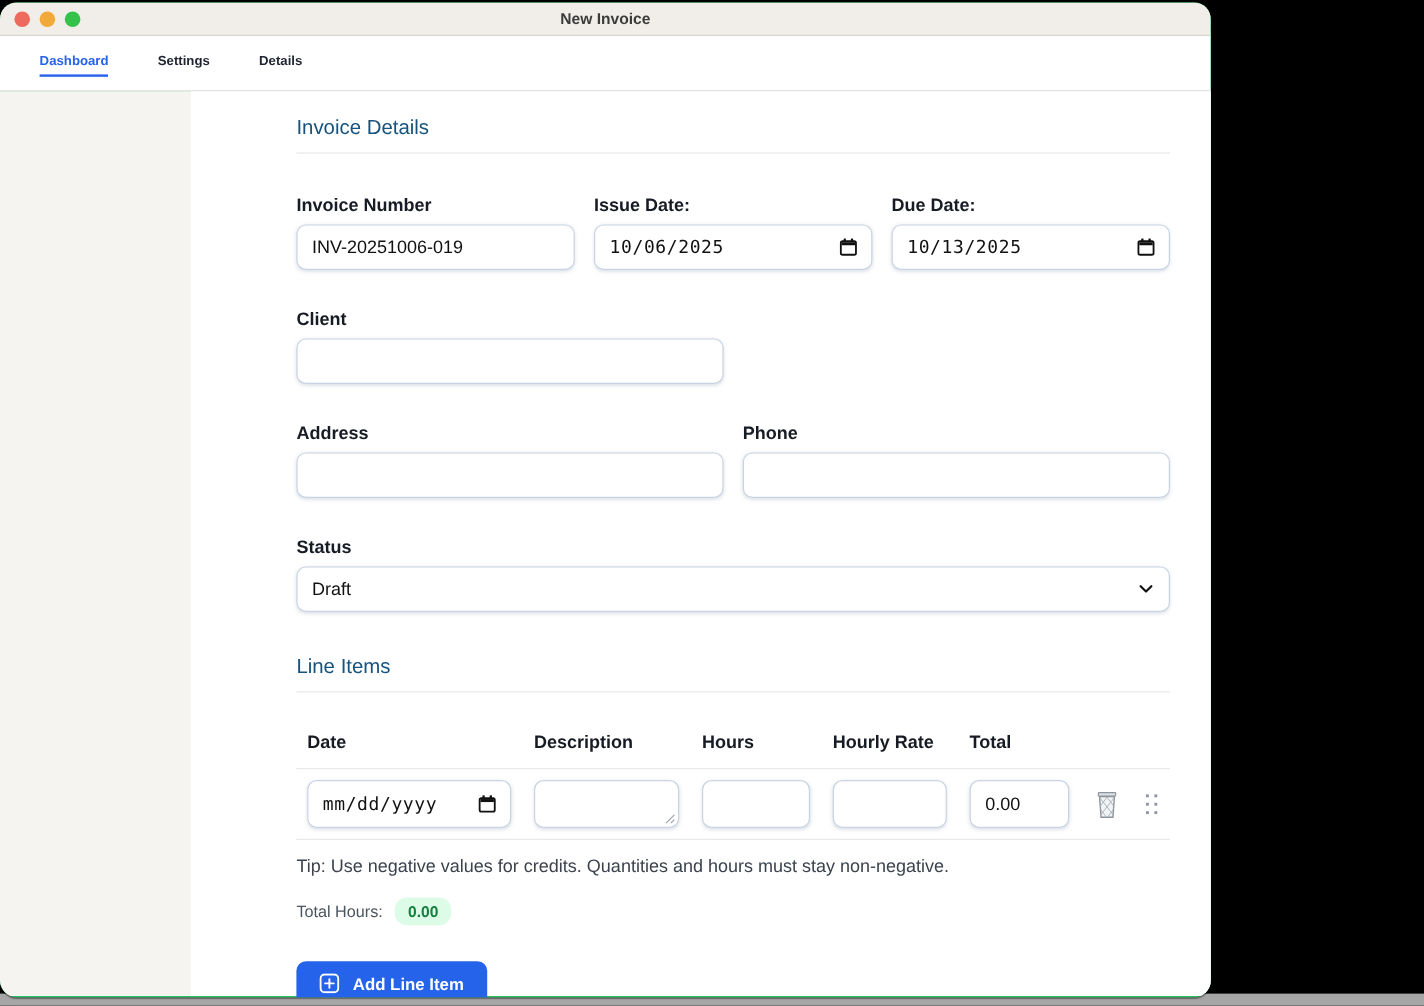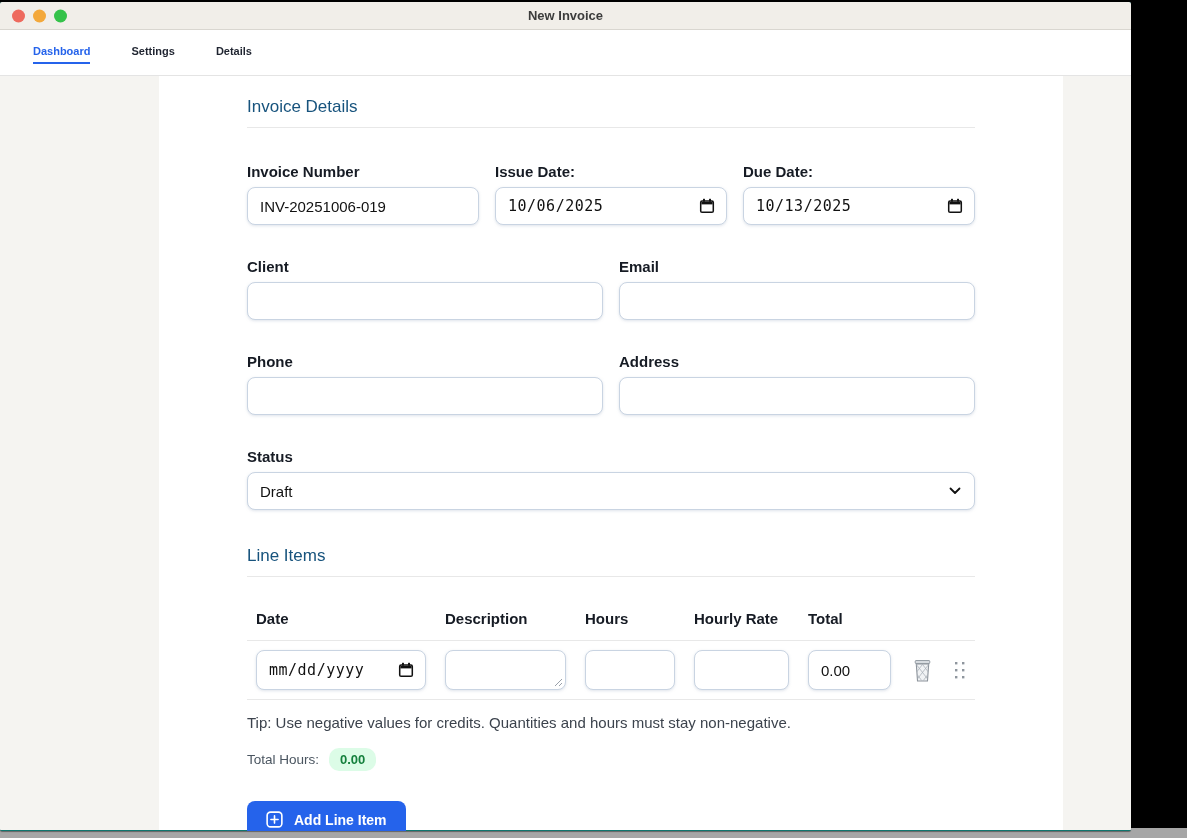--- a/index.html
+++ b/index.html
@@ -3,22 +3,22 @@
 <meta charset="utf-8">
 <style>
   * { box-sizing: border-box; }
   html,body { margin:0; padding:0; }
   body {
     width:1187px; height:838px; position:relative; overflow:hidden;
     background:#000; font-family:"Liberation Sans", sans-serif;
   }
   .bottom-bg { position:absolute; left:0; top:828px; width:1187px; height:10px; background:#a6a6a6; }
   .window {
-    position:absolute; top:2px; left:0; width:1131px; height:829px;
-    border-radius:2px; overflow:hidden; background:#0f766e;
+    position:absolute; top:2px; left:0; width:1009px; height:829px;
+    border-radius:14px; overflow:hidden; background:#22c55e;
     box-shadow:0 1px 1px rgba(0,0,0,.4);
   }
   
   .titlebar {
     height:28px; background:#f1eee9; border-bottom:1px solid #d9d6d0;
     position:relative; display:flex; align-items:center; justify-content:center;
   }
   .traffic { position:absolute; left:12px; top:50%; transform:translateY(-50%); display:flex; gap:8px; }
   .light { width:13px; height:13px; border-radius:50%; }
   .light.red { background:#ee6a5e; }
@@ -147,34 +147,30 @@
           </div>
         </div>
       </div>
 
       
       <div class="grid2">
         <div class="field">
           <label class="field-label">Client</label>
           <input class="tinput" type="text" value="" style="">
         </div>
-        <div class="field">
-          <label class="field-label">Email</label>
+      </div>
+
+      
+      <div class="grid2">
+        <div class="field">
+          <label class="field-label">Address</label>
           <input class="tinput" type="text" value="" style="">
         </div>
-      </div>
-
-      
-      <div class="grid2">
         <div class="field">
           <label class="field-label">Phone</label>
-          <input class="tinput" type="text" value="" style="">
-        </div>
-        <div class="field">
-          <label class="field-label">Address</label>
           <input class="tinput" type="text" value="" style="">
         </div>
       </div>
 
       
       <div class="status-block">
         <label class="field-label">Status</label>
         <div class="selectwrap">
           <select class="tinput">
             <option>Draft</option>

